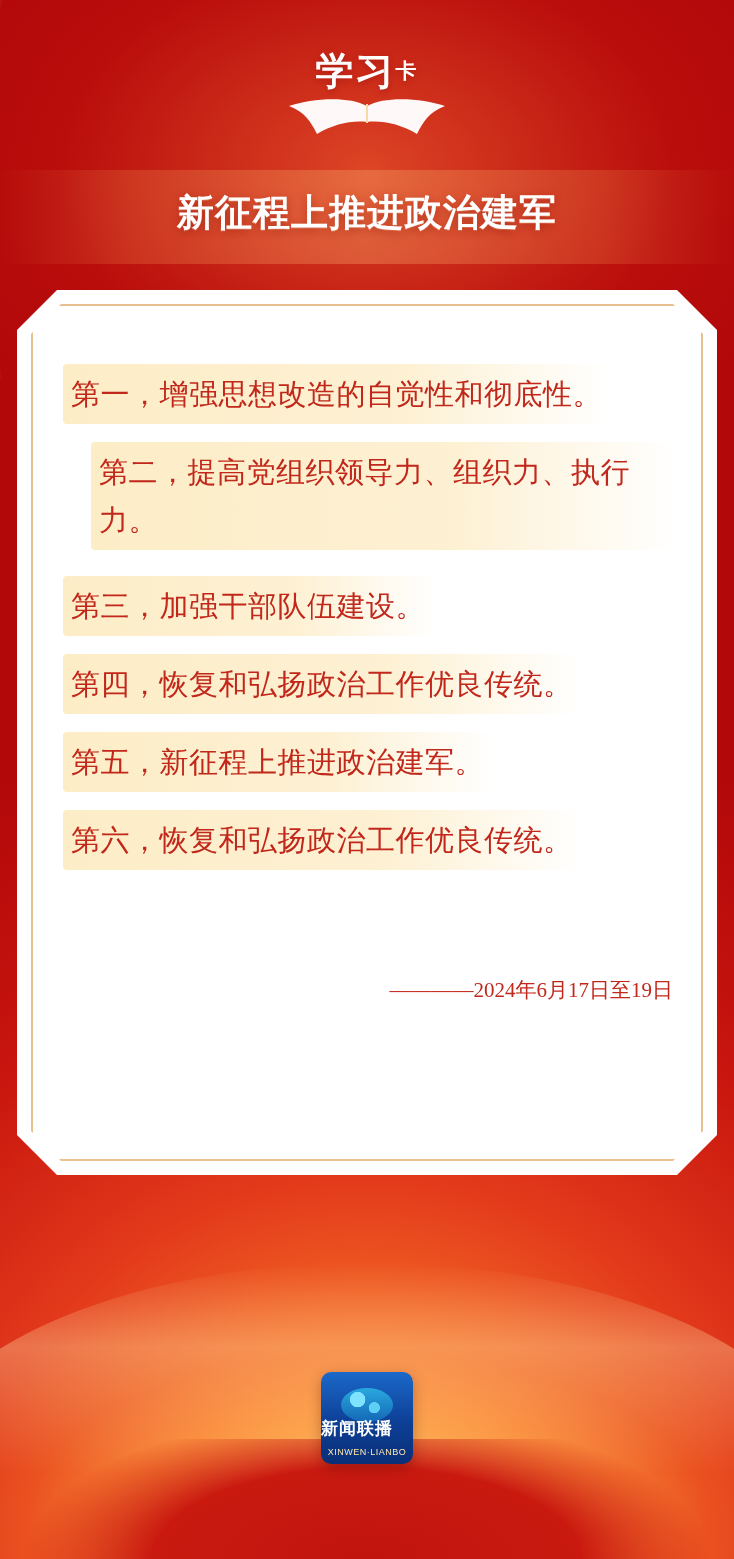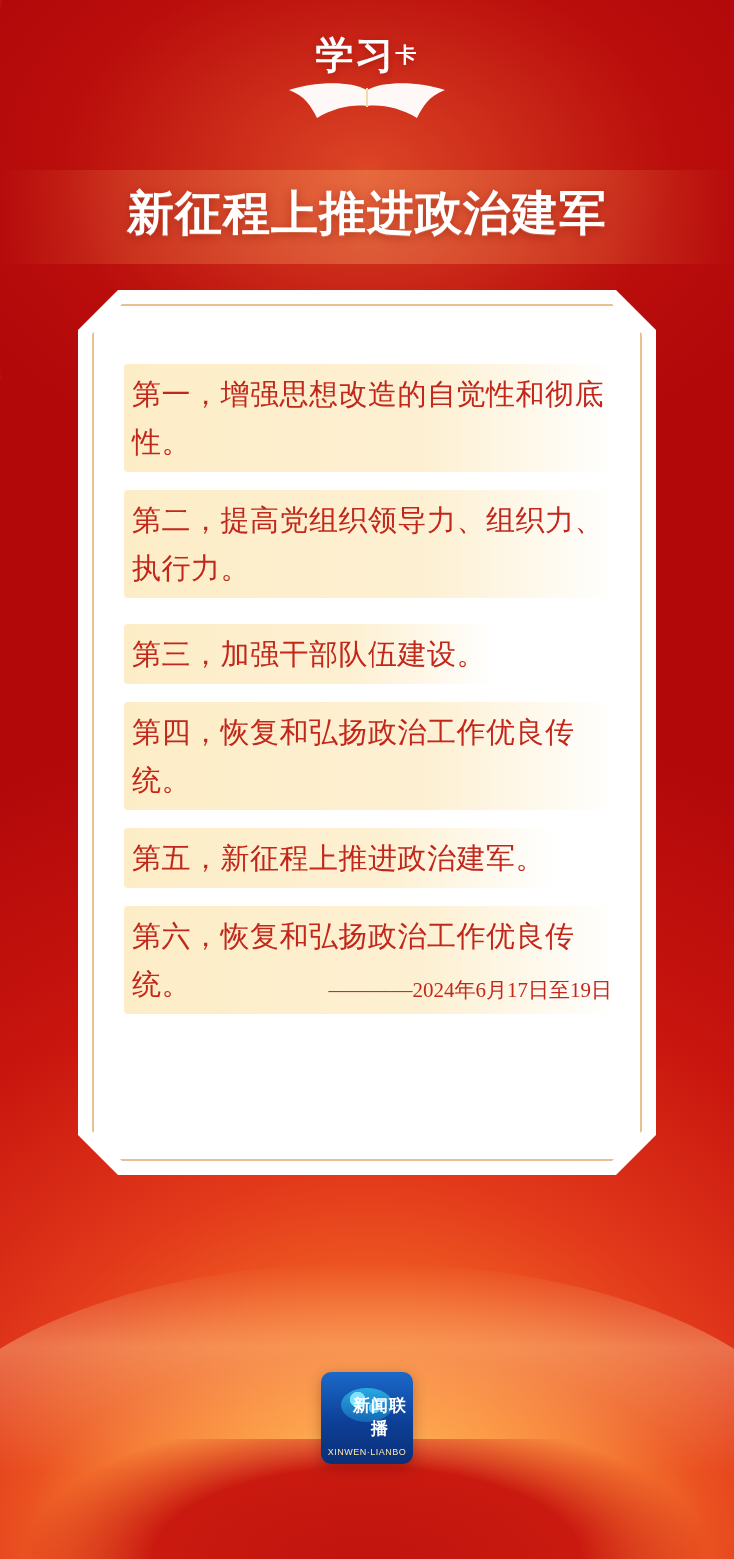--- a/index.html
+++ b/index.html
@@ -40,21 +40,21 @@
     background:
       linear-gradient(100deg, rgba(255,255,255,0.07) 0 2px, rgba(255,255,255,0) 2px 70px),
       linear-gradient(80deg, rgba(255,255,255,0.05) 0 2px, rgba(255,255,255,0) 2px 90px);
     opacity: .55;
     pointer-events: none;
   }
 
   
   .header {
     position: relative;
-    padding-top: 32px;
+    padding-top: 48px;
     text-align: center;
     height: 150px;
   }
   .logo {
     display: inline-block;
     position: relative;
     width: 180px;
     height: 86px;
   }
   .logo-text {
@@ -90,32 +90,32 @@
     content: "";
     position: absolute;
     left: 0; right: 0; top: -6px; bottom: -10px;
     background: linear-gradient(90deg, rgba(255,160,90,0) 0%, rgba(255,170,95,0.20) 18%, rgba(255,190,120,0.30) 50%, rgba(255,170,95,0.20) 82%, rgba(255,160,90,0) 100%);
     pointer-events: none;
   }
   .title-line {
     position: relative;
     font-family: "DejaVu Sans", sans-serif;
     font-weight: bold;
-    font-size: 47px;
+    font-size: 37px;
     line-height: 62px;
     color: #ffffff;
     letter-spacing: 1px;
     text-shadow: 0 3px 10px rgba(130,10,0,.45), 0 1px 0 rgba(255,210,170,.35);
   }
 
   
   .card-wrap {
     position: relative;
     margin: 36px auto 0;
-    width: 578px;
+    width: 700px;
     height: 885px;
   }
   .card {
     position: absolute;
     inset: 0;
     background: #ffffff;
     
     clip-path: polygon(40px 0, calc(100% - 40px) 0, 100% 40px, 100% calc(100% - 40px), calc(100% - 40px) 100%, 40px 100%, 0 calc(100% - 40px), 0 40px);
     box-shadow: 0 10px 40px rgba(120,10,0,.28);
   }
@@ -141,21 +141,21 @@
     padding: 6px 10px 6px 8px;
     font-family: "DejaVu Sans", sans-serif;
     font-size: 29px;
     line-height: 48px;
     color: #c1271a;
     letter-spacing: .5px;
     display: inline-block;
     background: linear-gradient(90deg, rgba(253,236,196,.95) 0%, rgba(253,238,203,.85) 62%, rgba(255,248,230,0) 100%);
     border-radius: 4px;
   }
-  .point.wide { display: block; }
+  .point.wide { display: block; margin-left: 28px; }
   .point.gap { margin-bottom: 26px; }
 
   .attribution {
     position: absolute;
     right: 4px;
     bottom: 128px;
     text-align: right;
     color: #c1271a;
     font-family: Liberation Serif, serif;
     font-size: 21px;
@@ -210,27 +210,26 @@
     border-radius: 50%;
     background:
       radial-gradient(circle at 32% 34%, #7fe3ff 0 18%, rgba(127,227,255,0) 19%),
       radial-gradient(circle at 64% 58%, #5fd0f5 0 14%, rgba(95,208,245,0) 15%),
       linear-gradient(180deg, #2aa8e0 0%, #1467b5 100%);
   }
   .badge .cn {
     position: absolute;
     left: 0; right: 0;
     bottom: 24px;
-    text-align: center;
+    text-align: left;
     color: #ffffff;
     font-family: "DejaVu Sans", sans-serif;
     font-size: 17px;
     font-weight: bold;
     letter-spacing: 1px;
-    margin-left: 26px;
   }
   .badge .en {
     position: absolute;
     left: 0; right: 0;
     bottom: 7px;
     text-align: center;
     color: #ffe9b0;
     font-family: Liberation Sans, sans-serif;
     font-size: 9px;
     letter-spacing: .5px;

